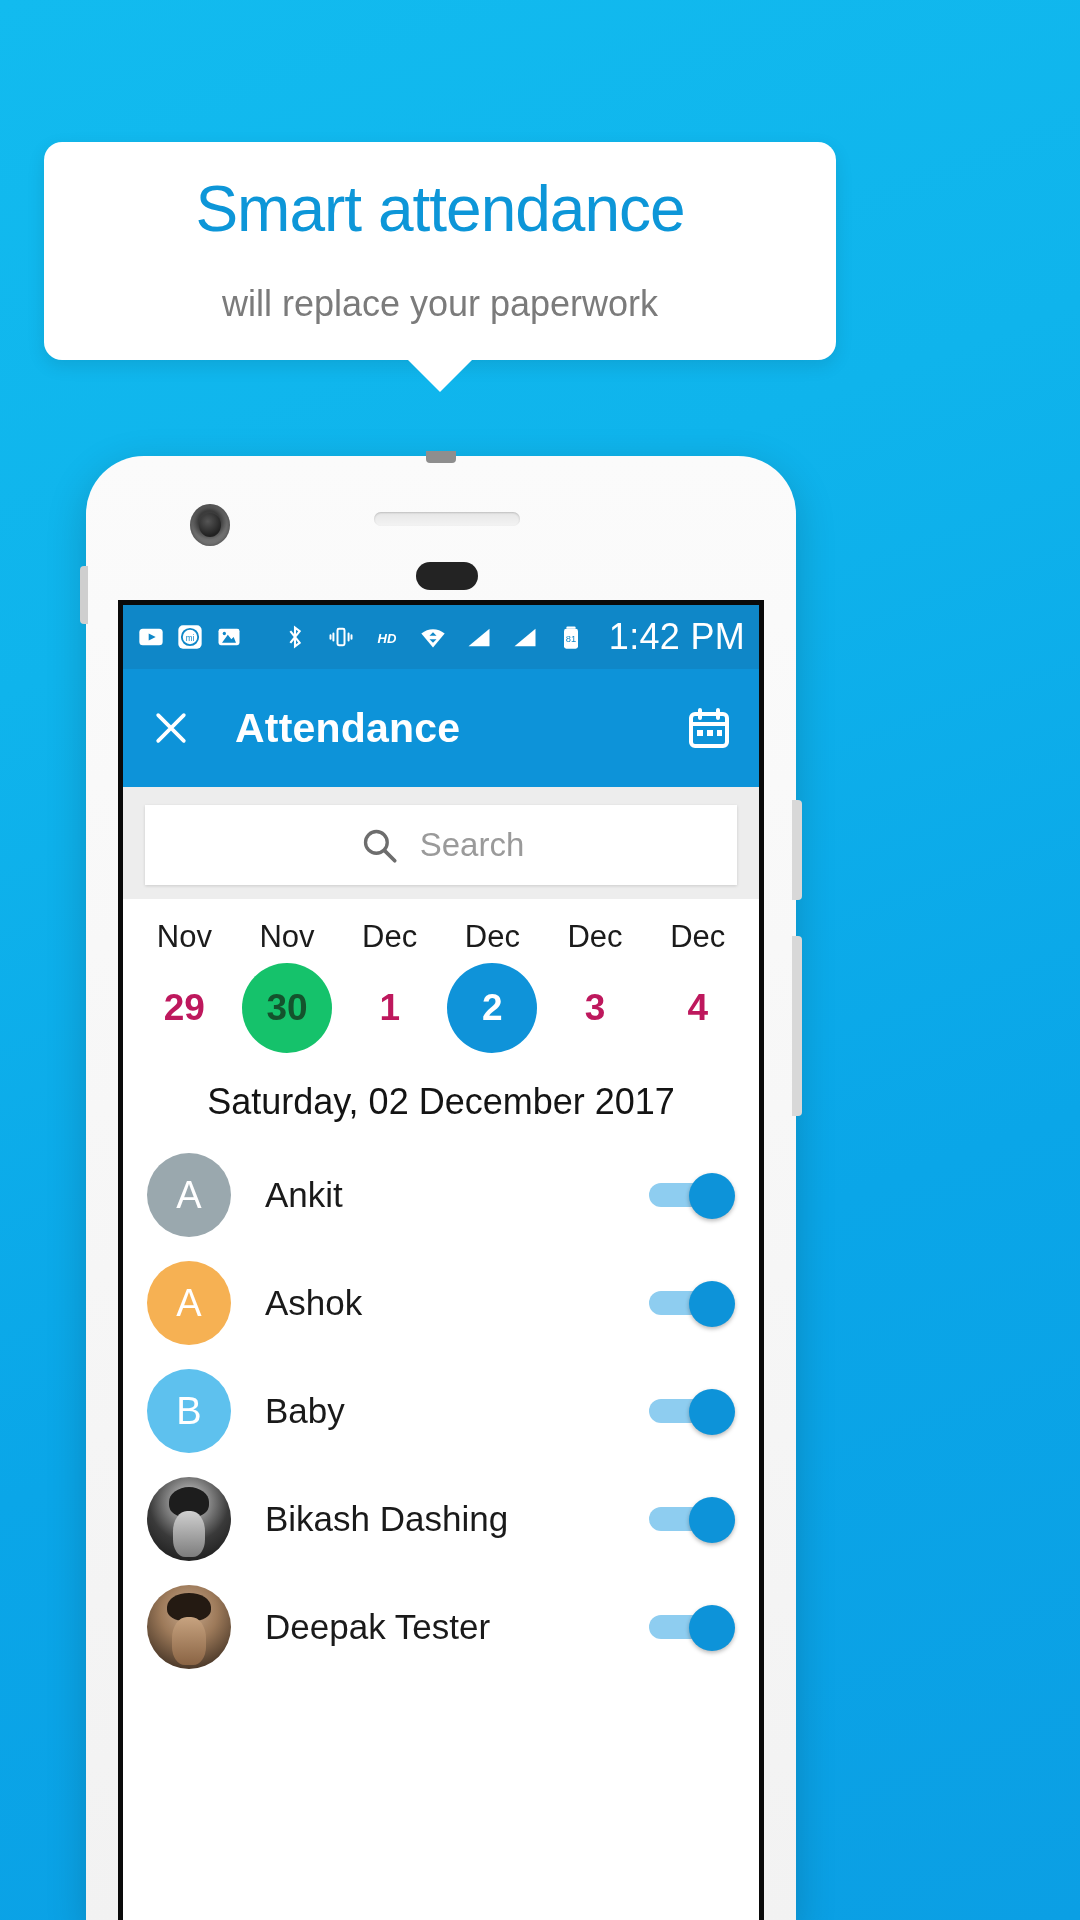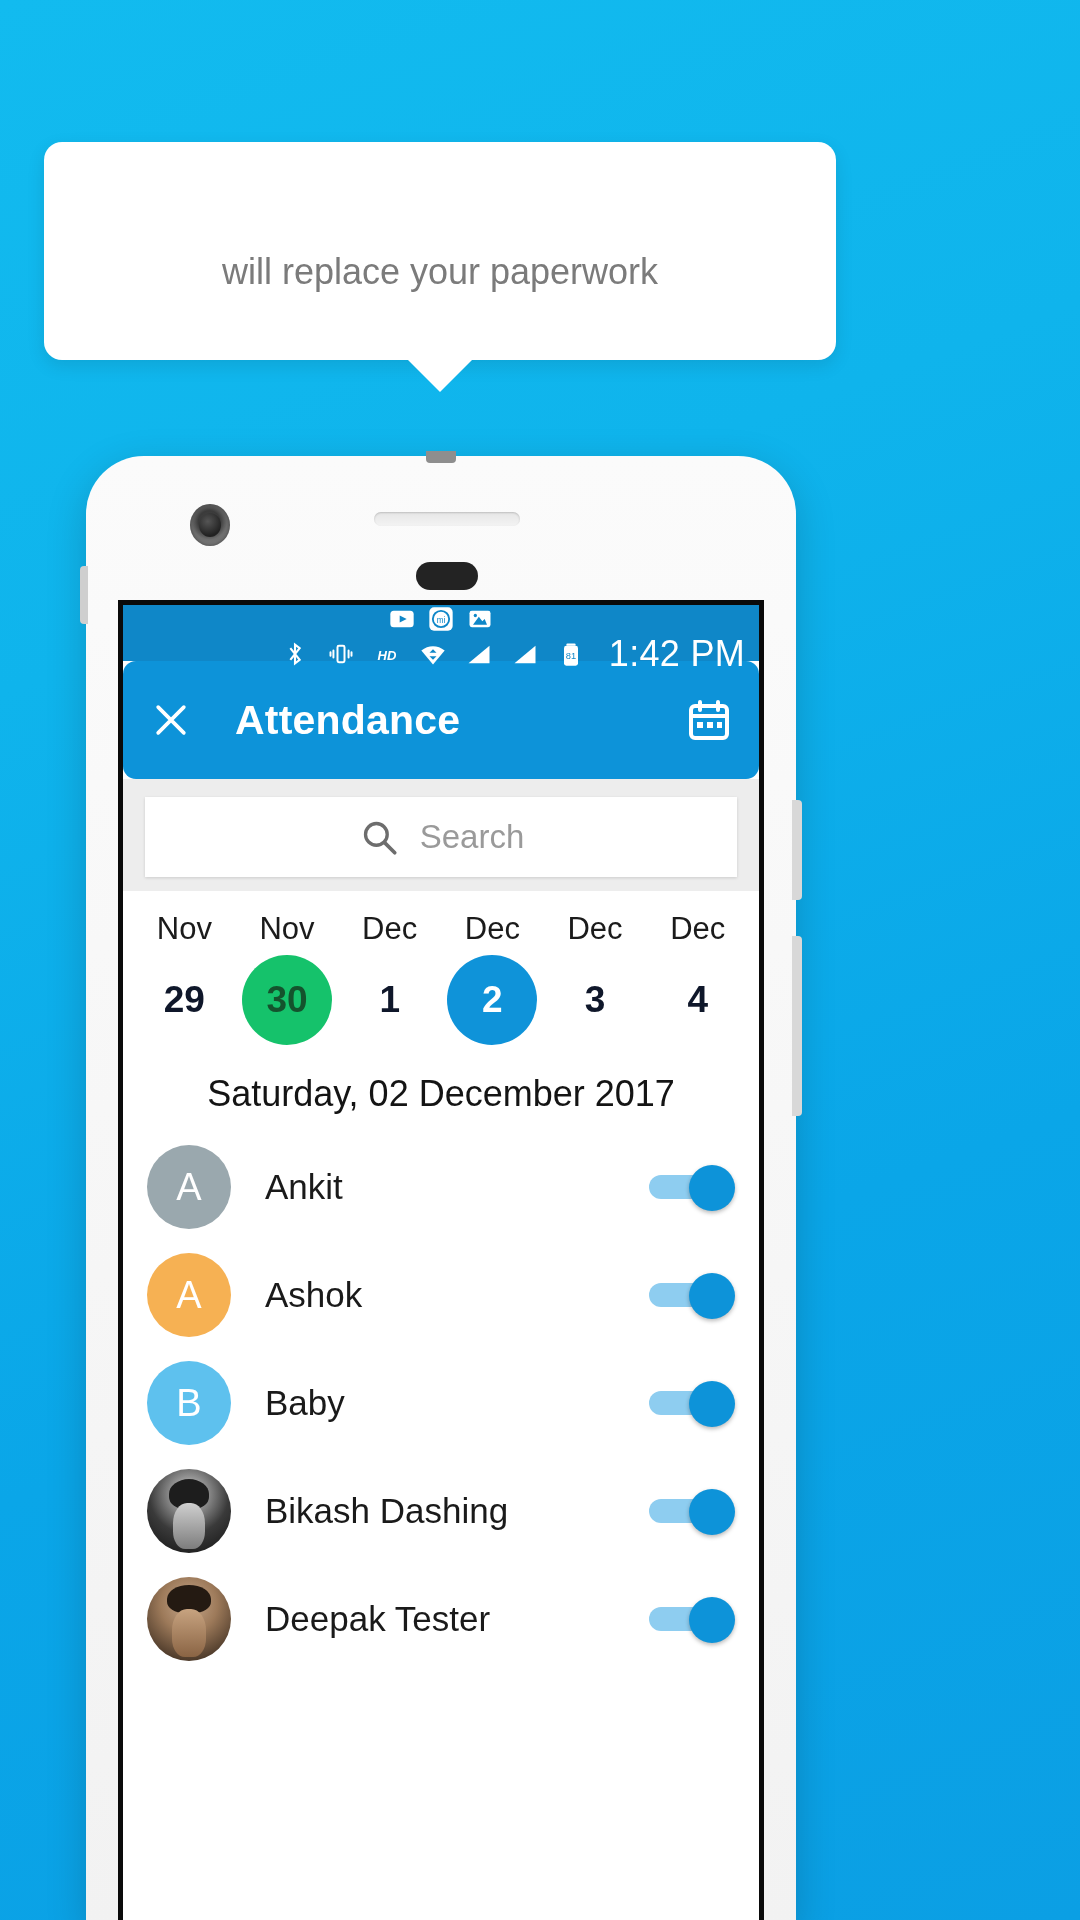--- a/index.html
+++ b/index.html
@@ -76,50 +76,50 @@
 
   
   .screen{
     position:absolute; left:32px; top:144px; width:646px; height:1326px;
     background:#ffffff; border:5px solid #0a0a0a; border-bottom:none;
     overflow:hidden;
   }
 
   
   .statusbar{
-    height:56px;background:#0f87c8;display:flex;align-items:center;
-    padding:0 14px;color:#fff;flex-direction:column;
+    height:64px;background:#0f87c8;display:flex;align-items:center;
+    padding:0 14px;color:#fff;
   }
   .sb-left{display:flex;align-items:center;gap:11px;}
   .sb-right{margin-left:auto;display:flex;align-items:center;gap:18px;}
   .sbicon{width:28px;height:28px;display:block;}
   .sb-time{font-size:36px;font-weight:400;letter-spacing:.3px;margin-left:6px;}
 
   
   .appbar{
-    height:118px;background:#0d93d9;display:flex;align-items:center;padding:0 26px;border-radius:13px;
+    height:118px;background:#0d93d9;display:flex;align-items:center;padding:0 26px;
   }
   .appbar-title{color:#fff;font-size:41px;font-weight:700;margin-left:42px;letter-spacing:.2px;}
   .appbar-spacer{flex:1;}
 
   
   .searchwrap{background:#ededed;padding:18px 22px 14px 22px;}
   .searchbar{
     height:80px;background:#fff;border-radius:0;display:flex;align-items:center;
     justify-content:center;box-shadow:0 1px 3px rgba(0,0,0,.14);
   }
   .search-ph{font-size:33px;color:#9a9a9a;margin-left:20px;}
 
   
   .datestrip{display:flex;padding:20px 10px 6px 10px;background:#fff;}
   .daycell{flex:1;display:flex;flex-direction:column;align-items:center;}
   .daymon{font-size:31px;color:#1b1b1b;font-weight:400;margin-bottom:8px;}
   .daynum{
     width:90px;height:90px;border-radius:50%;display:flex;align-items:center;
-    justify-content:center;font-size:37px;font-weight:700;color:#0f172a;
+    justify-content:center;font-size:37px;font-weight:700;color:#be185d;
   }
   .daynum.sel-green{background:#15c26b;color:#14532d;}
   .daynum.sel-blue{background:#0f93d9;color:#fff;}
 
   
   .datetitle{
     text-align:center;font-size:36px;color:#141414;padding:22px 0 18px 0;background:#fff;
   }
 
   
@@ -160,20 +160,21 @@
   }
   .photo-b::after{
     content:"";position:absolute;left:25px;top:32px;width:34px;height:48px;border-radius:44% 44% 38% 38%;
     background:linear-gradient(180deg,#c7a380,#8a6444);
   }
 </style>
 </head>
 <body>
 
 <div class="callout">
+  <div class="callout-title">Smart attendance</div>
   <div class="callout-sub">will replace your paperwork</div>
 </div>
 <div class="callout-tail"></div>
 
 <div class="phone">
   <div class="phone-ear"></div>
   <div class="phone-side-l"></div>
   <div class="phone-side-r1"></div>
   <div class="phone-side-r2"></div>
   <div class="cam"></div>

